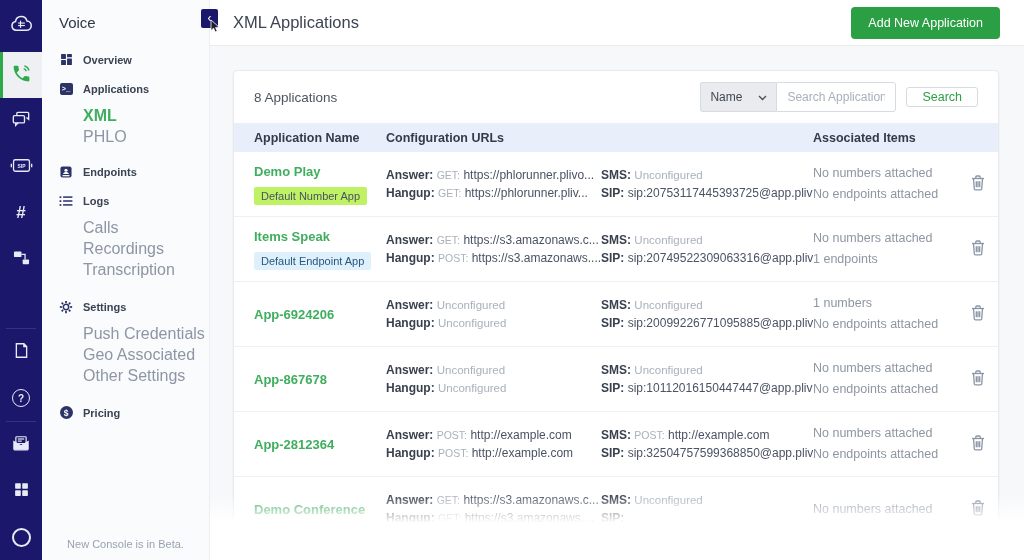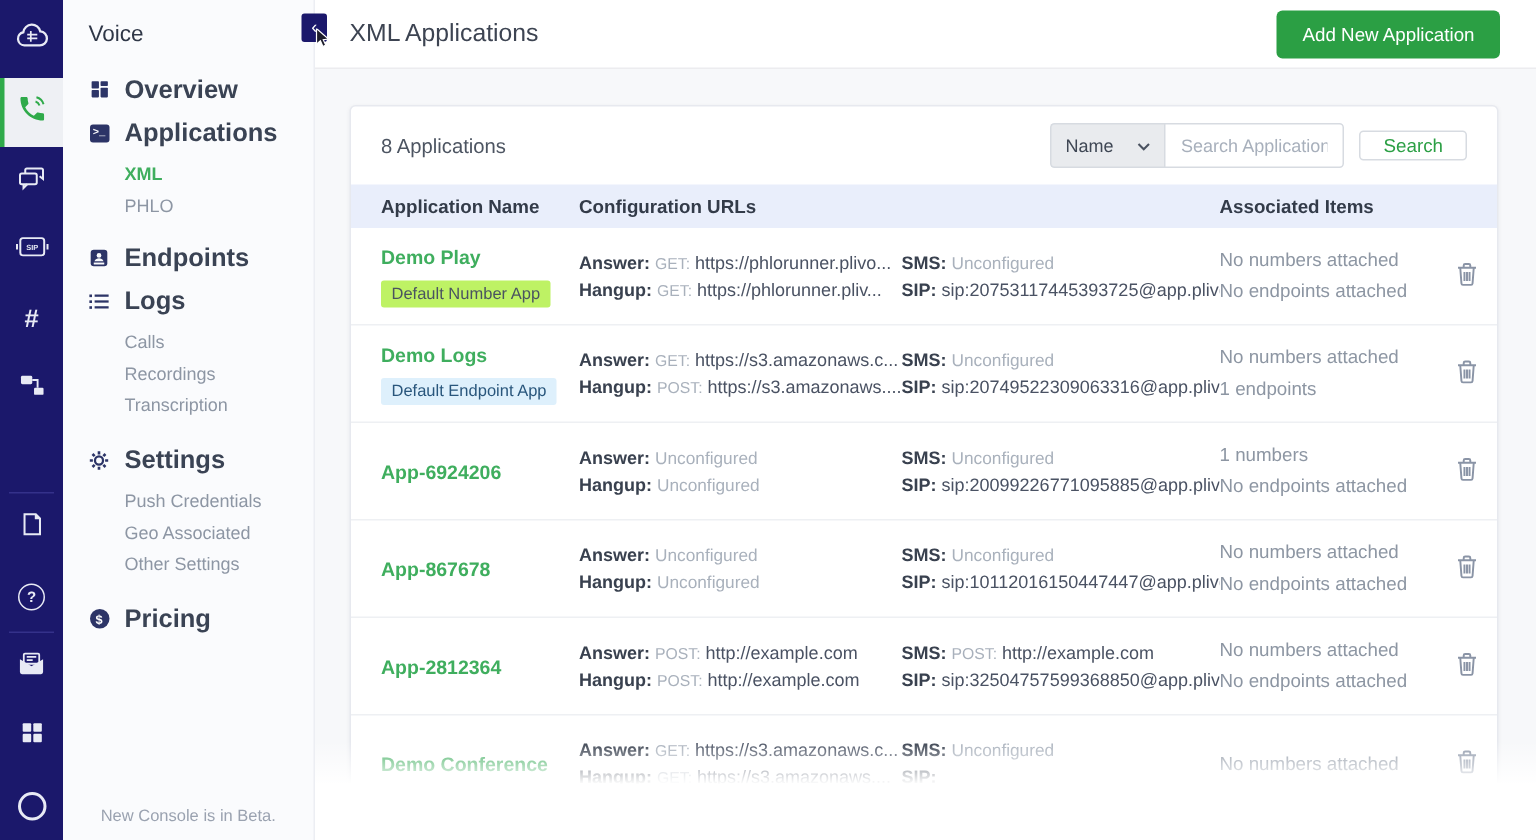--- a/index.html
+++ b/index.html
@@ -17,23 +17,23 @@
   .glyph { color:#e8eaf5; font-weight:bold; }
   .hash-glyph { font-size:17px; }
   .help-circle { width:18px; height:18px; border:1.7px solid #e8eaf5; border-radius:50%; display:flex; align-items:center; justify-content:center; font-size:10px; }
   .avatar-circle { width:19px; height:19px; border:2px solid #e8eaf5; border-radius:50%; }
 
   
   .sidebar { width:168px; background:#fafbfd; border-right:1px solid #eceef3; position:relative; flex-shrink:0; }
   .sidebar-title { font-size:15px; color:#2f3747; font-weight:500; padding:14px 0 6px 17px; }
   .nav { padding-top:12px; }
   .nav-item { display:flex; align-items:center; gap:10px; padding:0 0 0 17px; height:21px; margin-bottom:8px; cursor:pointer; }
-  .nav-item .nav-label { font-size:17px; font-weight:bold; color:#3a4354; }
+  .nav-item .nav-label { font-size:11px; font-weight:bold; color:#3a4354; }
   .nav-icon { width:14px; height:14px; display:flex; align-items:center; justify-content:center; flex-shrink:0; }
-  .nav-sub { padding-left:41px; font-size:12px; color:#8d96a4; height:17px; margin-bottom:4px; display:flex; align-items:center; cursor:pointer; }
+  .nav-sub { padding-left:41px; font-size:16px; color:#8d96a4; height:17px; margin-bottom:4px; display:flex; align-items:center; cursor:pointer; }
   .nav-sub.active { color:#3fae5e; font-weight:bold; }
   .gap-s { height:12px; } .gap-m { height:14px; }
   .term-icon { width:13px; height:12px; background:#2c3467; border-radius:2px; color:#fff; font-size:7px; font-weight:bold; display:flex; align-items:center; justify-content:center; letter-spacing:0; font-family:"Liberation Mono", monospace; }
   .dollar-icon { width:13px; height:13px; background:#2c3467; border-radius:50%; color:#fff; font-size:8.5px; font-weight:bold; display:flex; align-items:center; justify-content:center; }
   .beta-note { position:absolute; bottom:10px; left:0; right:0; text-align:center; font-size:11px; color:#9aa2b0; }
 
   
   .main { flex:1; display:flex; flex-direction:column; background:#f7f8fa; min-width:0; }
   .topbar { height:46px; background:#fff; border-bottom:1px solid #ececef; display:flex; align-items:center; padding:0 24px 0 23px; position:relative; flex-shrink:0; }
   .collapse-btn { position:absolute; left:-9px; top:9px; width:17px; height:19px; background:#1b186b; border:none; border-radius:2px; color:#fff; font-size:12px; line-height:17px; cursor:pointer; z-index:5; }
@@ -319,21 +319,21 @@
         <path d="M2.5 3.5l.8 10.5a1 1 0 0 0 1 .9h5.4a1 1 0 0 0 1-.9l.8-10.5"></path>
         <line x1="5.3" y1="6.3" x2="5.3" y2="12.3"></line>
                 <line x1="7" y1="6.3" x2="7" y2="12.3"></line>
                 <line x1="8.7" y1="6.3" x2="8.7" y2="12.3"></line>
       </svg>
     </button>
   </div>
 
   <div class="trow">
     <div class="cell-name">
-      <a class="app-link">Demo Logs</a>
+      <a class="app-link">Items Speak</a>
       <span class="badge blue">Default Endpoint App</span>
     </div>
     <div class="cell-urls-a">
       <div class="line"><span class="lbl">Answer:</span> <span class="method">GET:</span> <span class="val">https://s3.amazonaws.c...</span></div>
       <div class="line"><span class="lbl">Hangup:</span> <span class="method">POST:</span> <span class="val">https://s3.amazonaws....</span></div>
     </div>
     <div class="cell-urls-b">
       <div class="line"><span class="lbl">SMS:</span>  <span class="val unconf">Unconfigured</span></div>
       <div class="line"><span class="lbl">SIP:</span>  <span class="val">sip:20749522309063316@app.pliv...</span></div>
     </div>

